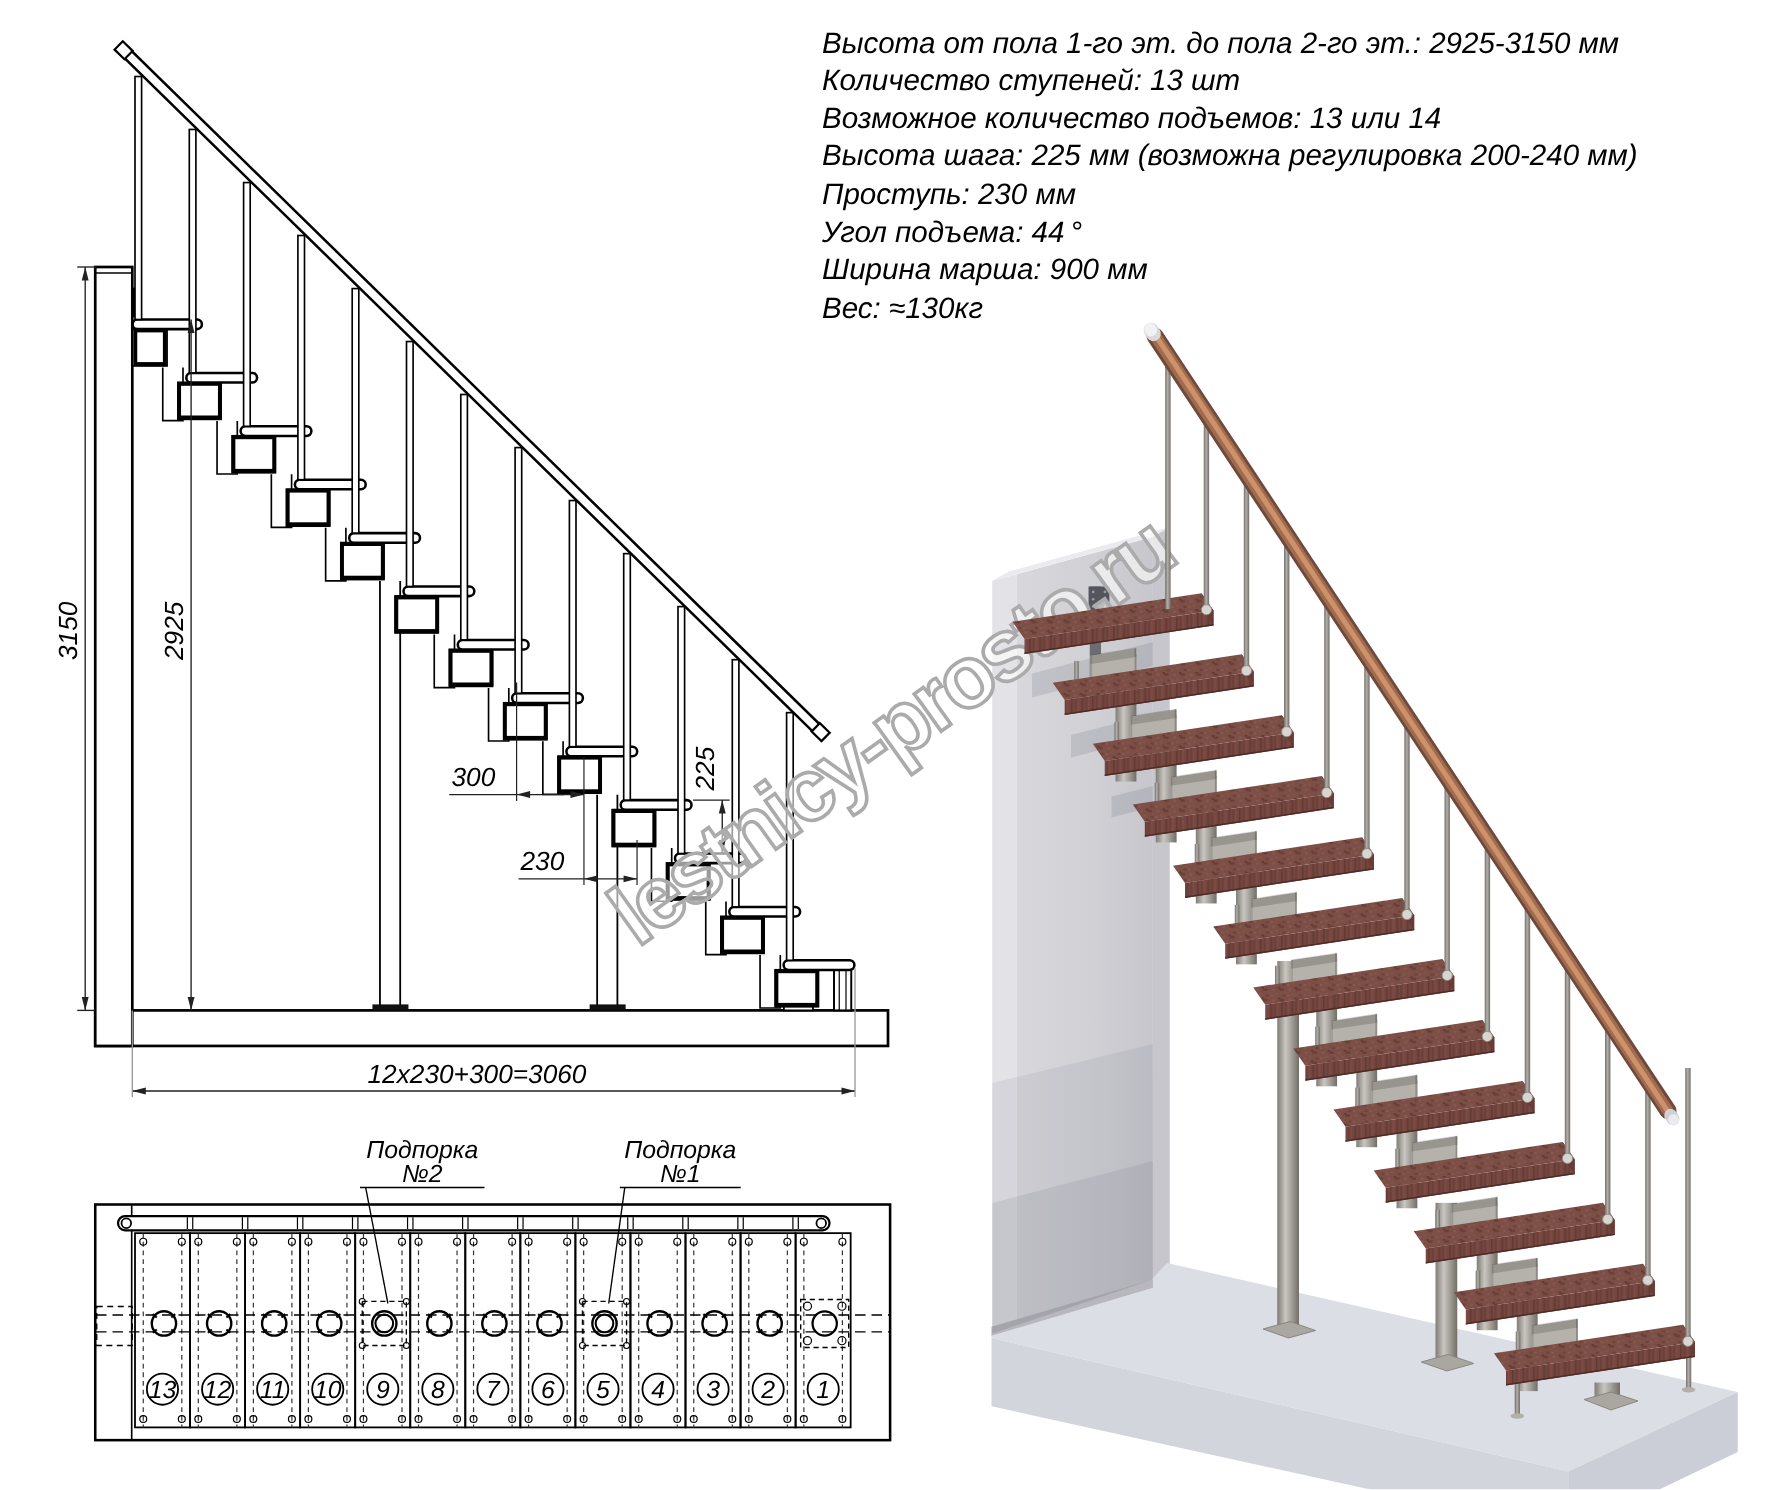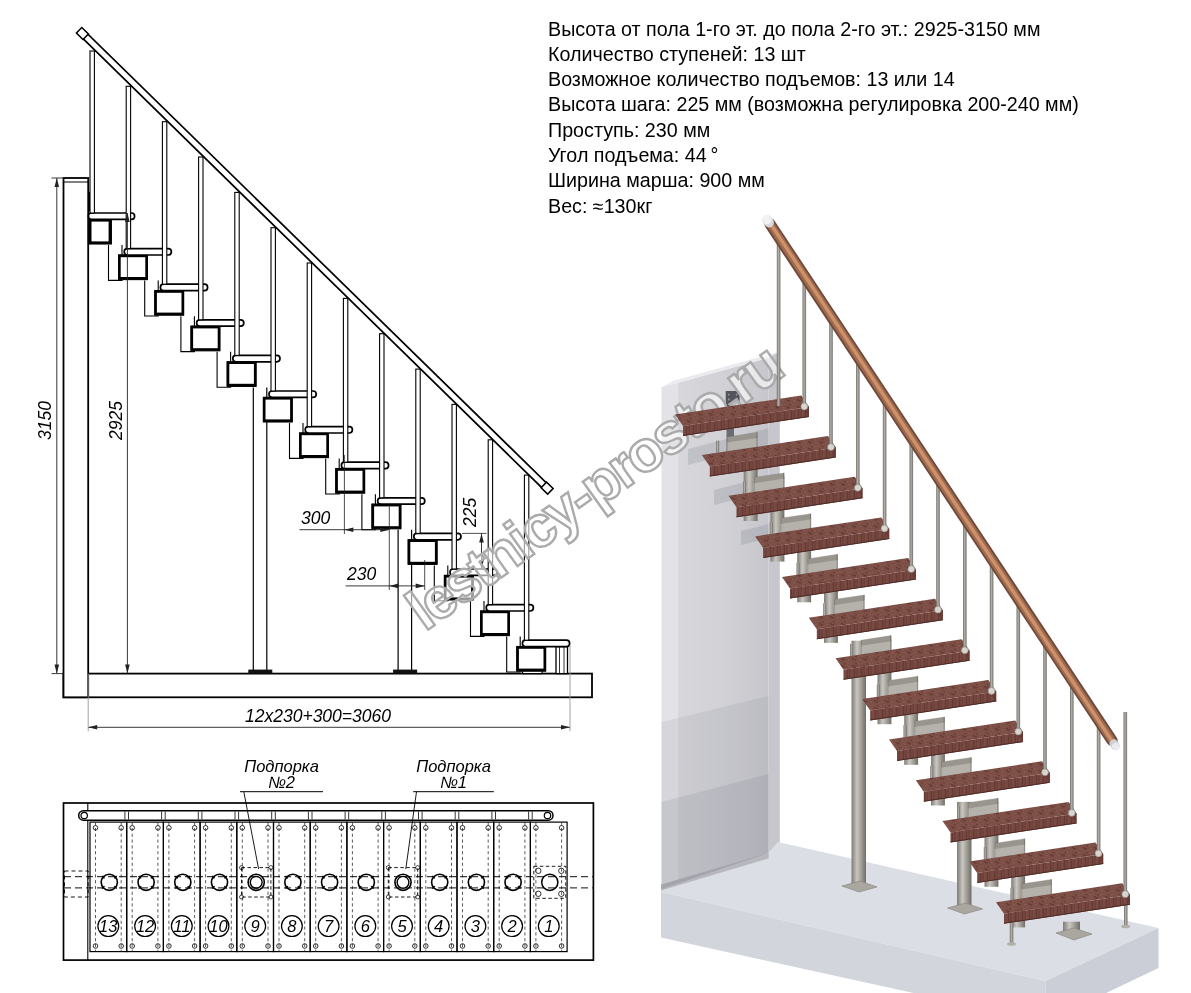--- a/index.html
+++ b/index.html
@@ -1,17 +1,17 @@
 <!DOCTYPE html>
 <html><head><meta charset="utf-8"><title>Модульная лестница</title>
 <style>
 html,body{margin:0;padding:0;background:#fff;}
 #page{position:relative;width:1191px;height:993px;overflow:hidden;background:#fff;
  font-family:"Liberation Sans", sans-serif;}
-#specs{position:absolute;left:548px;top:16.5px;font-size:19.7px;line-height:25.3px;color:#000;white-space:nowrap;}
+#specs{position:absolute;left:548px;top:16.5px;font-size:19.7px;line-height:25.3px;color:#000;white-space:nowrap;font-style:italic;}
 </style></head>
 <body>
 <div id="page">
 <svg width="1191" height="993" viewBox="0 0 1191 993" xmlns="http://www.w3.org/2000/svg" style="position:absolute;left:0;top:0">
 <defs>
 <linearGradient id="tube" x1="0" y1="0" x2="1" y2="0">
  <stop offset="0" stop-color="#7f7c76"></stop>
           <stop offset="0.38" stop-color="#c9c6c1"></stop>
  <stop offset="0.62" stop-color="#a8a59f"></stop>
           <stop offset="1" stop-color="#716e68"></stop>

